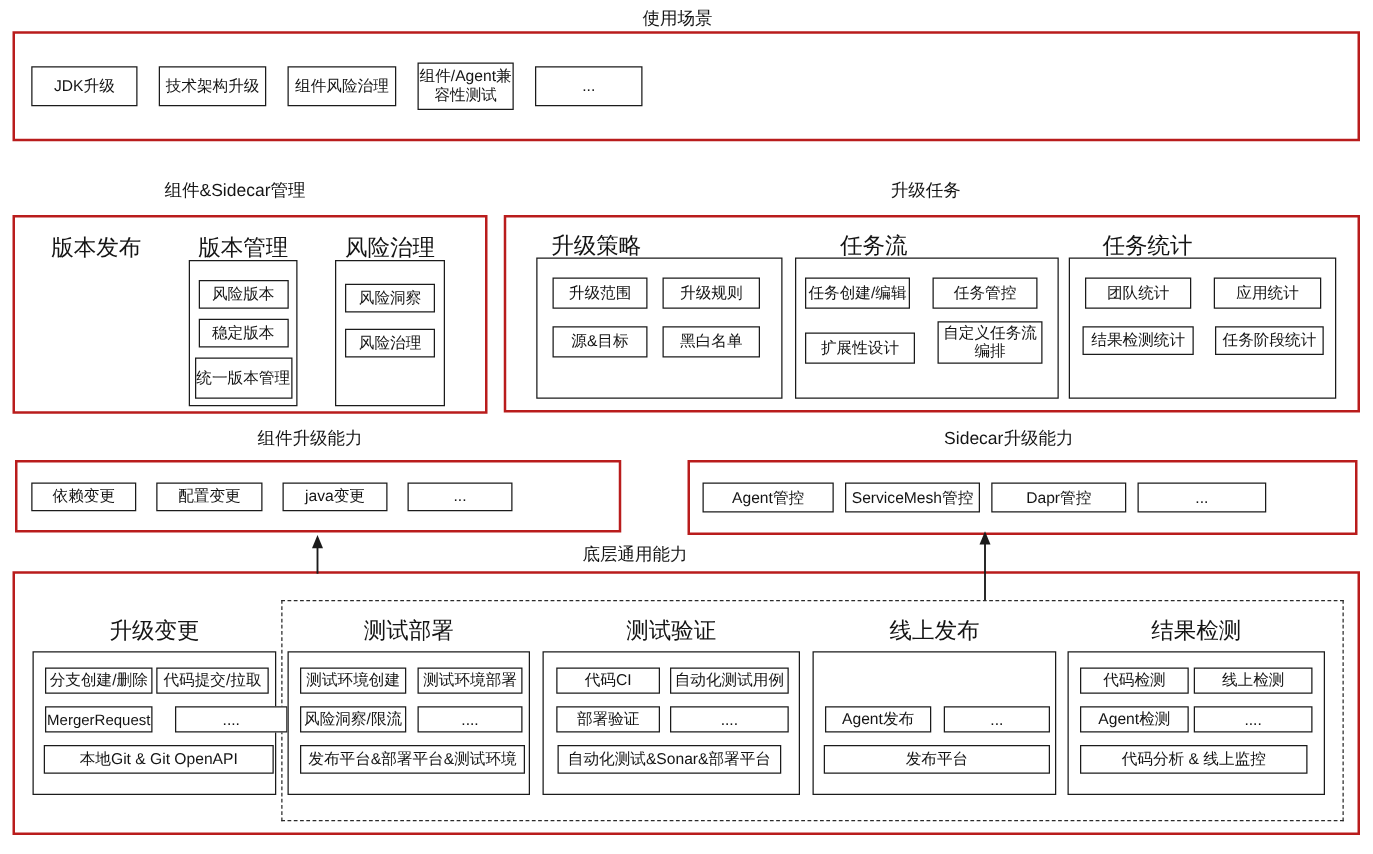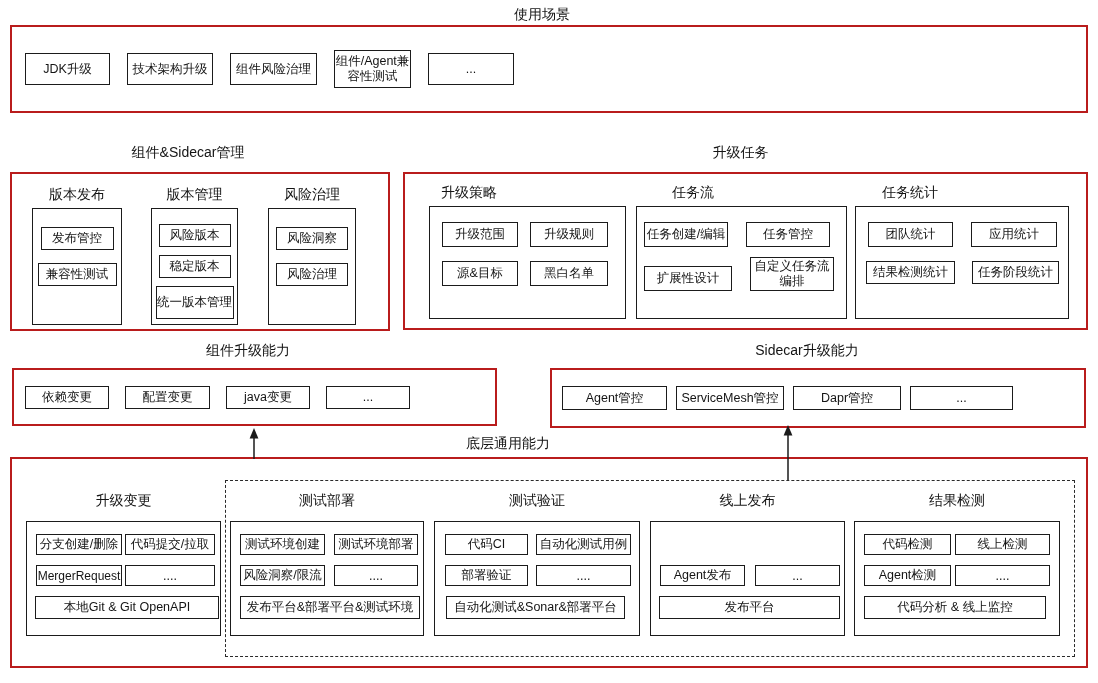--- a/index.html
+++ b/index.html
@@ -14,21 +14,21 @@
   .obox {
     position:absolute; border:2px solid #b91c1c; background:#fff; box-sizing:border-box;
   }
   .gbox {
     position:absolute; border:1.5px solid #1b1b1b; background:#fff; box-sizing:border-box;
   }
   .dashedbox {
     position:absolute; border:1.5px dashed #2a2a2a; box-sizing:border-box;
   }
   .g-title {
-    position:absolute; font-size:14px; text-align:center; white-space:nowrap; color:#141414;
+    position:absolute; font-size:18px; text-align:center; white-space:nowrap; color:#141414;
   }
   .g-title.la { text-align:left; }
   .hrow { position:absolute; display:flex; }
   .col { display:flex; flex-direction:column; align-items:center; box-sizing:border-box; }
   .leaf {
     border:1.5px solid #1b1b1b; background:#fff; box-sizing:border-box;
     display:flex; align-items:center; justify-content:center;
     font-size:12.5px; text-align:center; white-space:nowrap; flex:none; color:#141414;
   }
   .leaf.wrap { white-space:normal; line-height:1.2; }
@@ -49,24 +49,20 @@
       <div class="leaf" style="width:86px;height:32px">技术架构升级</div>
       <div class="leaf" style="width:87px;height:32px">组件风险治理</div>
       <div class="leaf wrap" style="width:77px;height:38px">组件/Agent兼容性测试</div>
       <div class="leaf" style="width:86px;height:32px">...</div>
     </div>
   </div>
 
   <div class="sec-title" style="left:10px;top:144px;width:356px">组件&amp;Sidecar管理</div>
   <div class="obox" style="left:10px;top:172px;width:380px;height:159px">
     <div class="g-title" style="left:20px;top:12px;width:90px">版本发布</div>
-    <div class="gbox col" style="left:20px;top:34px;width:90px;height:117px;padding-top:18px;gap:13px">
-      <div class="leaf" style="width:73px;height:23px">发布管控</div>
-      <div class="leaf" style="width:79px;height:23px">兼容性测试</div>
-    </div>
     <div class="g-title" style="left:139px;top:12px;width:87px">版本管理</div>
     <div class="gbox col" style="left:139px;top:34px;width:87px;height:117px;padding-top:15px;gap:8px">
       <div class="leaf" style="width:72px;height:23px">风险版本</div>
       <div class="leaf" style="width:72px;height:23px">稳定版本</div>
       <div class="leaf wrap" style="width:78px;height:33px">统一版本管理</div>
     </div>
     <div class="g-title" style="left:256px;top:12px;width:88px">风险治理</div>
     <div class="gbox col" style="left:256px;top:34px;width:88px;height:117px;padding-top:18px;gap:13px">
       <div class="leaf" style="width:72px;height:23px">风险洞察</div>
       <div class="leaf" style="width:72px;height:23px">风险治理</div>
@@ -133,21 +129,21 @@
   <div class="sec-title" style="left:10px;top:435px;width:996px">底层通用能力</div>
   <div class="obox" style="left:10px;top:457px;width:1078px;height:211px">
     <div class="dashedbox" style="left:213px;top:21px;width:850px;height:177px"></div>
 
     <div class="g-title" style="left:14px;top:33px;width:195px">升级变更</div>
     <div class="gbox" style="left:14px;top:62px;width:195px;height:115px">
       <div class="hrow" style="left:9px;top:12px;gap:3px">
         <div class="leaf" style="width:86px;height:21px">分支创建/删除</div>
         <div class="leaf" style="width:90px;height:21px">代码提交/拉取</div>
       </div>
-      <div class="hrow" style="left:9px;top:43px;gap:3px">
+      <div class="hrow" style="left:9px;top:43px;gap:18px">
         <div class="leaf tight" style="width:86px;height:21px">MergerRequest</div>
         <div class="leaf" style="width:90px;height:21px">....</div>
       </div>
       <div class="hrow" style="left:8px;top:74px">
         <div class="leaf" style="width:184px;height:23px">本地Git &amp; Git OpenAPI</div>
       </div>
     </div>
 
     <div class="g-title" style="left:218px;top:33px;width:194px">测试部署</div>
     <div class="gbox" style="left:218px;top:62px;width:194px;height:115px">

